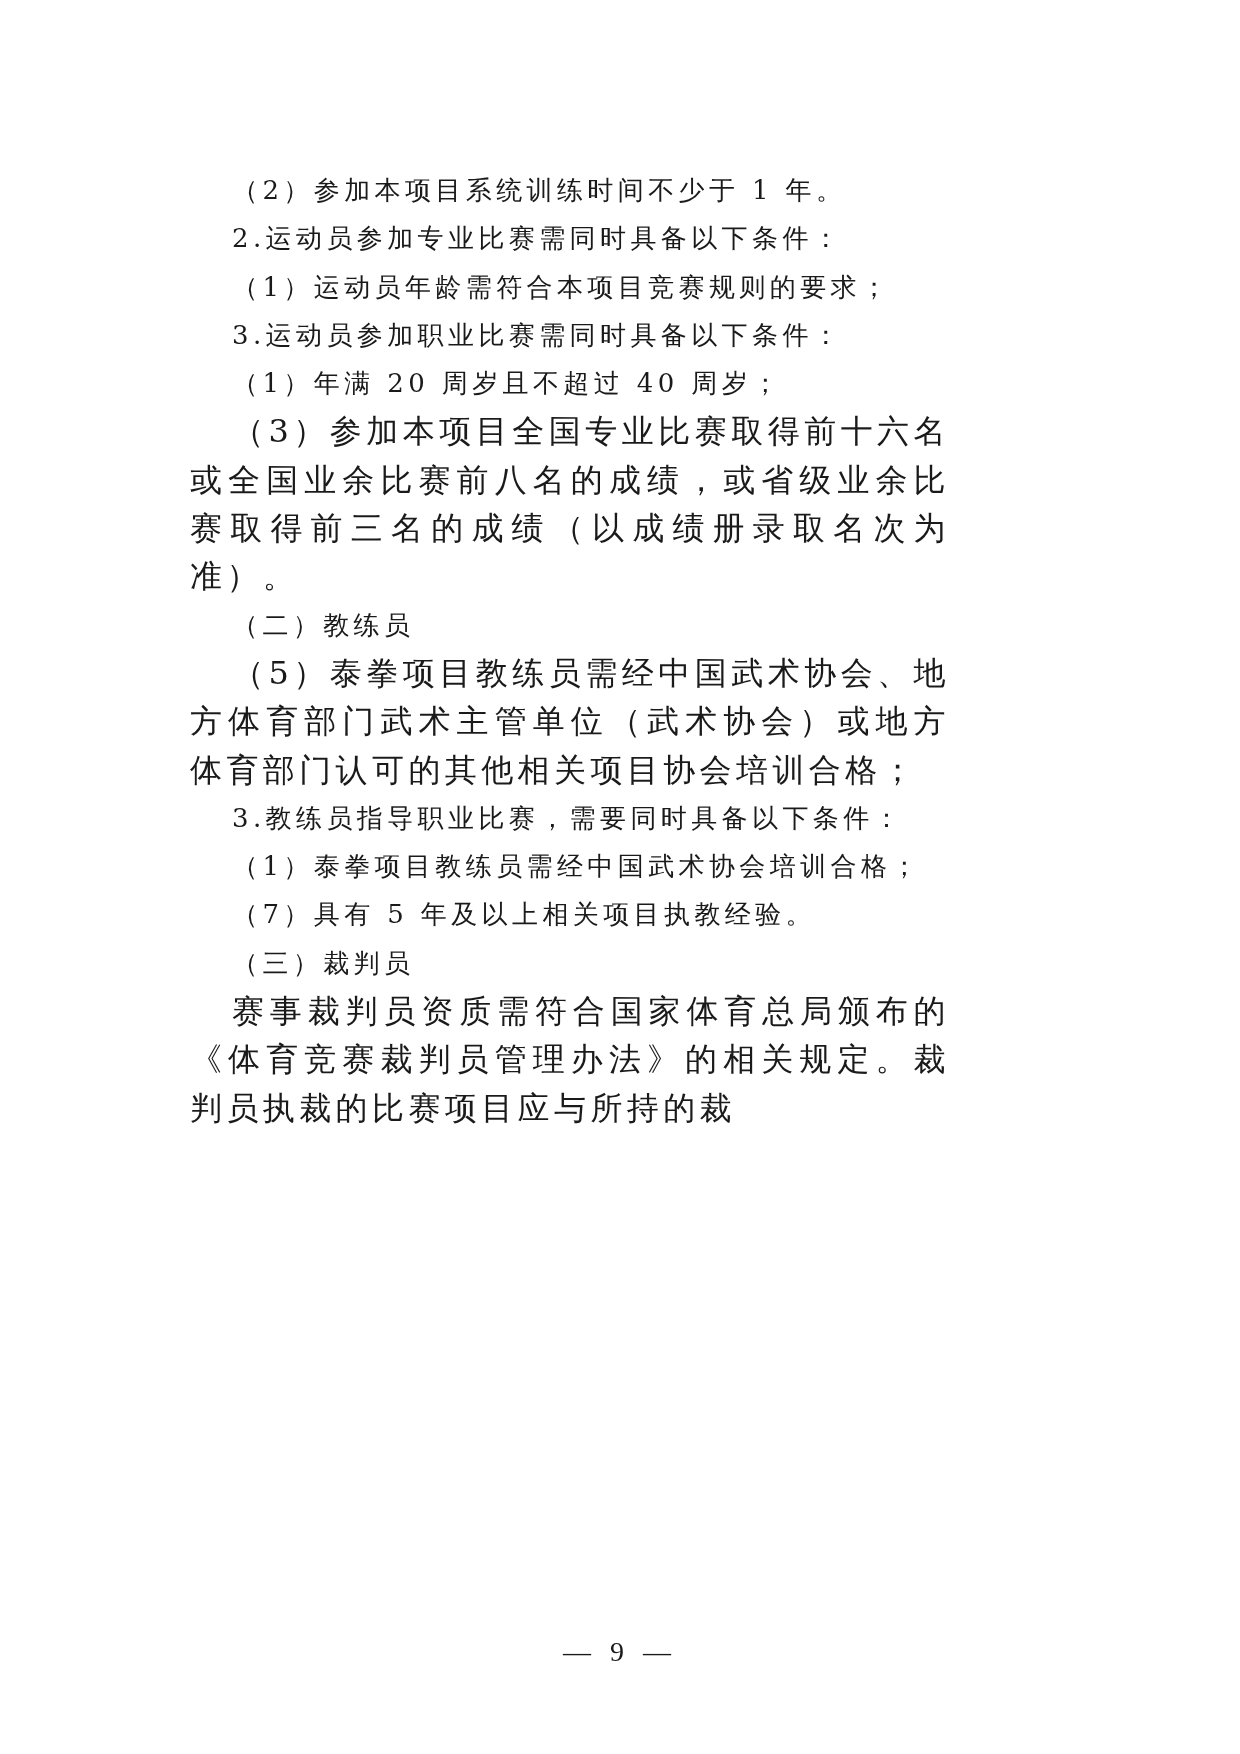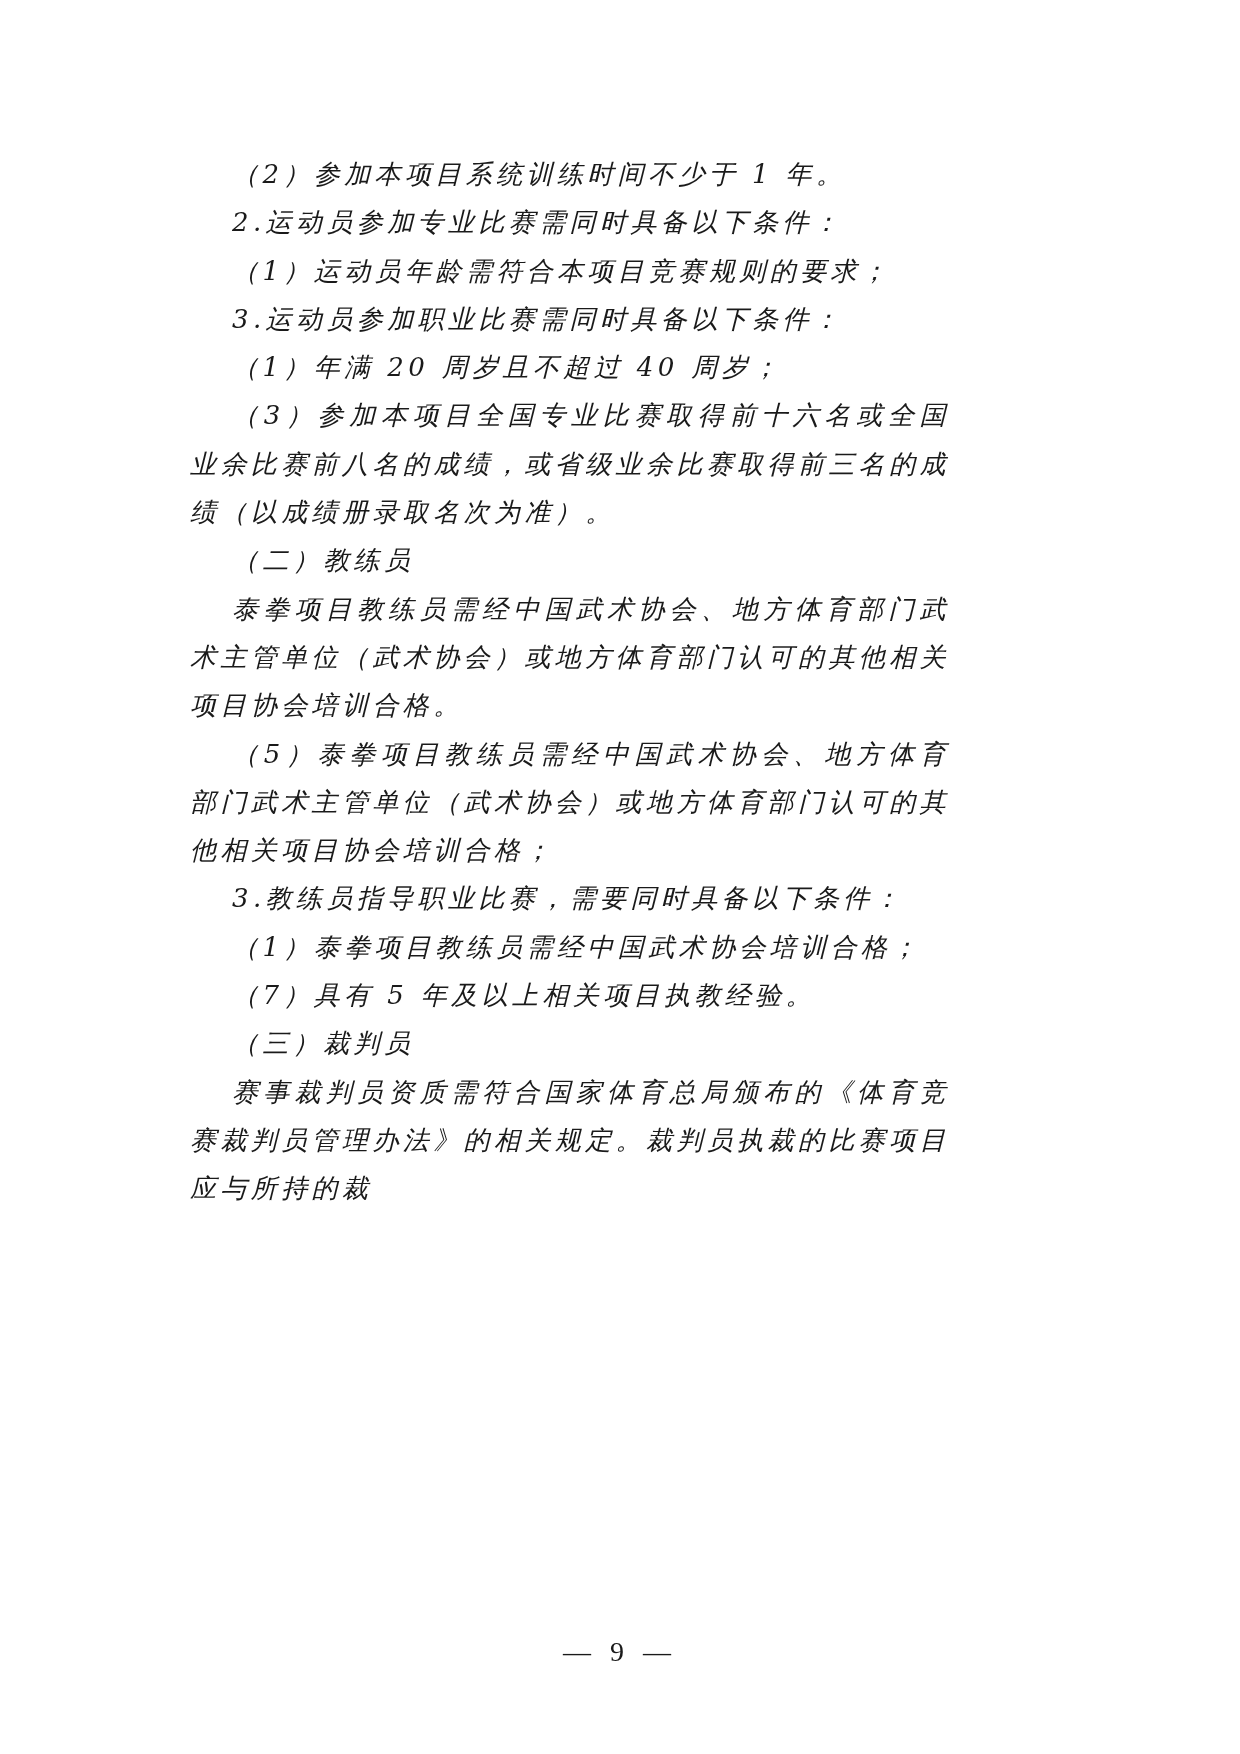--- a/index.html
+++ b/index.html
@@ -11,38 +11,37 @@
       width: 1240px;
       height: 1754px;
       position: relative;
       overflow: hidden;
       font-family: "DejaVu Serif", "Liberation Serif", serif;
       color: #1a1a1a;
     }
     .page {
       position: absolute;
       left: 190px;
-      top: 150px;
+      top: 166px;
       width: 760px;
-      font-style: italic;
     }
     .line {
       height: 48.3px;
       line-height: 48.3px;
       font-size: 26px;
       letter-spacing: 4.4px;
       white-space: nowrap;
     }
     .indent {
       padding-left: 42px;
     }
     .para {
       text-align: justify;
       text-align-last: left;
-      font-size: 26px;
+      font-size: 32px;
       line-height: 48.3px;
       letter-spacing: 4.4px;
       text-indent: 42px;
       margin: 0;
     }
     .page-number {
       position: absolute;
       left: 0;
       width: 1240px;
       top: 1636px;
@@ -57,21 +56,20 @@
 
 <div class="page">
   <div class="line indent">（2）参加本项目系统训练时间不少于 1 年。</div>
   <div class="line indent">2.运动员参加专业比赛需同时具备以下条件：</div>
   <div class="line indent">（1）运动员年龄需符合本项目竞赛规则的要求；</div>
   <div class="line indent">3.运动员参加职业比赛需同时具备以下条件：</div>
   <div class="line indent">（1）年满 20 周岁且不超过 40 周岁；</div>
   <p class="para">（3）参加本项目全国专业比赛取得前十六名或全国业余比赛前八名的成绩，或省级业余比赛取得前三名的成绩（以成绩册录取名次为准）。</p>
 
   <div class="line indent">（二）教练员</div>
-  <p class="para">泰拳项目教练员需经中国武术协会、地方体育部门武术主管单位（武术协会）或地方体育部门认可的其他相关项目协会培训合格。</p>
 
   <p class="para">（5）泰拳项目教练员需经中国武术协会、地方体育部门武术主管单位（武术协会）或地方体育部门认可的其他相关项目协会培训合格；</p>
 
   <div class="line indent">3.教练员指导职业比赛，需要同时具备以下条件：</div>
   <div class="line indent">（1）泰拳项目教练员需经中国武术协会培训合格；</div>
   <div class="line indent">（7）具有 5 年及以上相关项目执教经验。</div>
 
   <div class="line indent">（三）裁判员</div>
   <p class="para">赛事裁判员资质需符合国家体育总局颁布的《体育竞赛裁判员管理办法》的相关规定。裁判员执裁的比赛项目应与所持的裁</p>
 </div>

